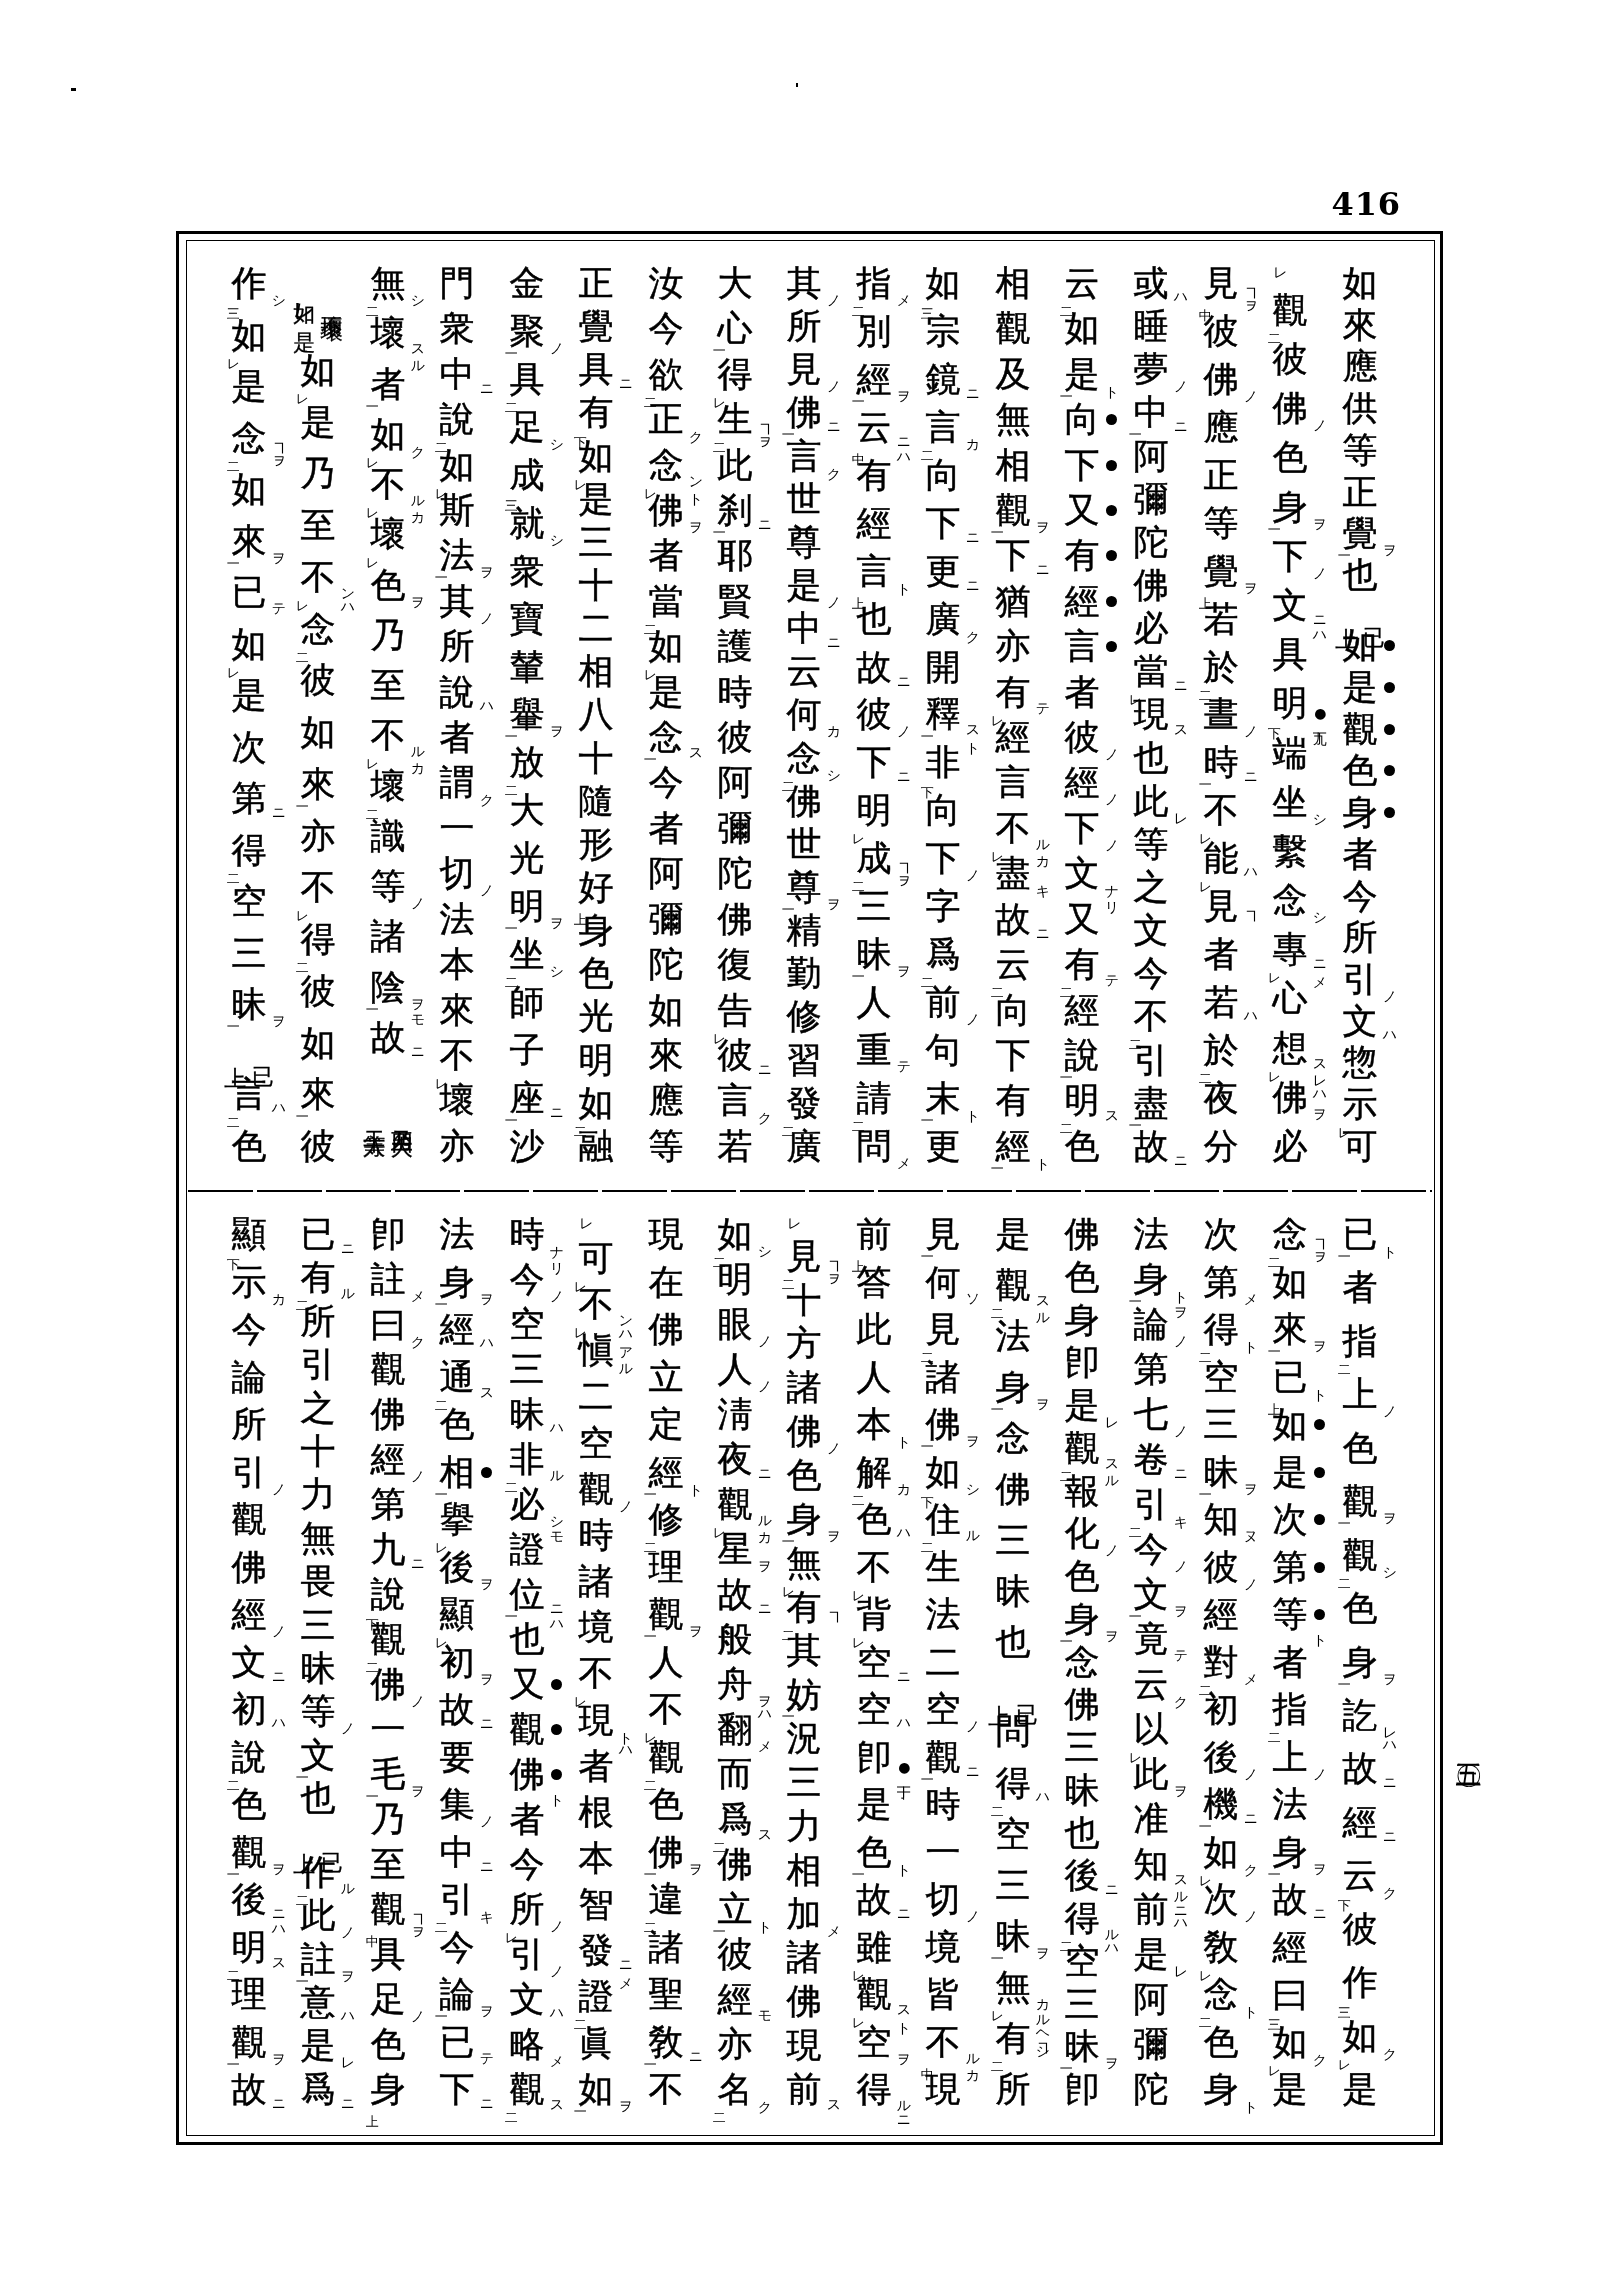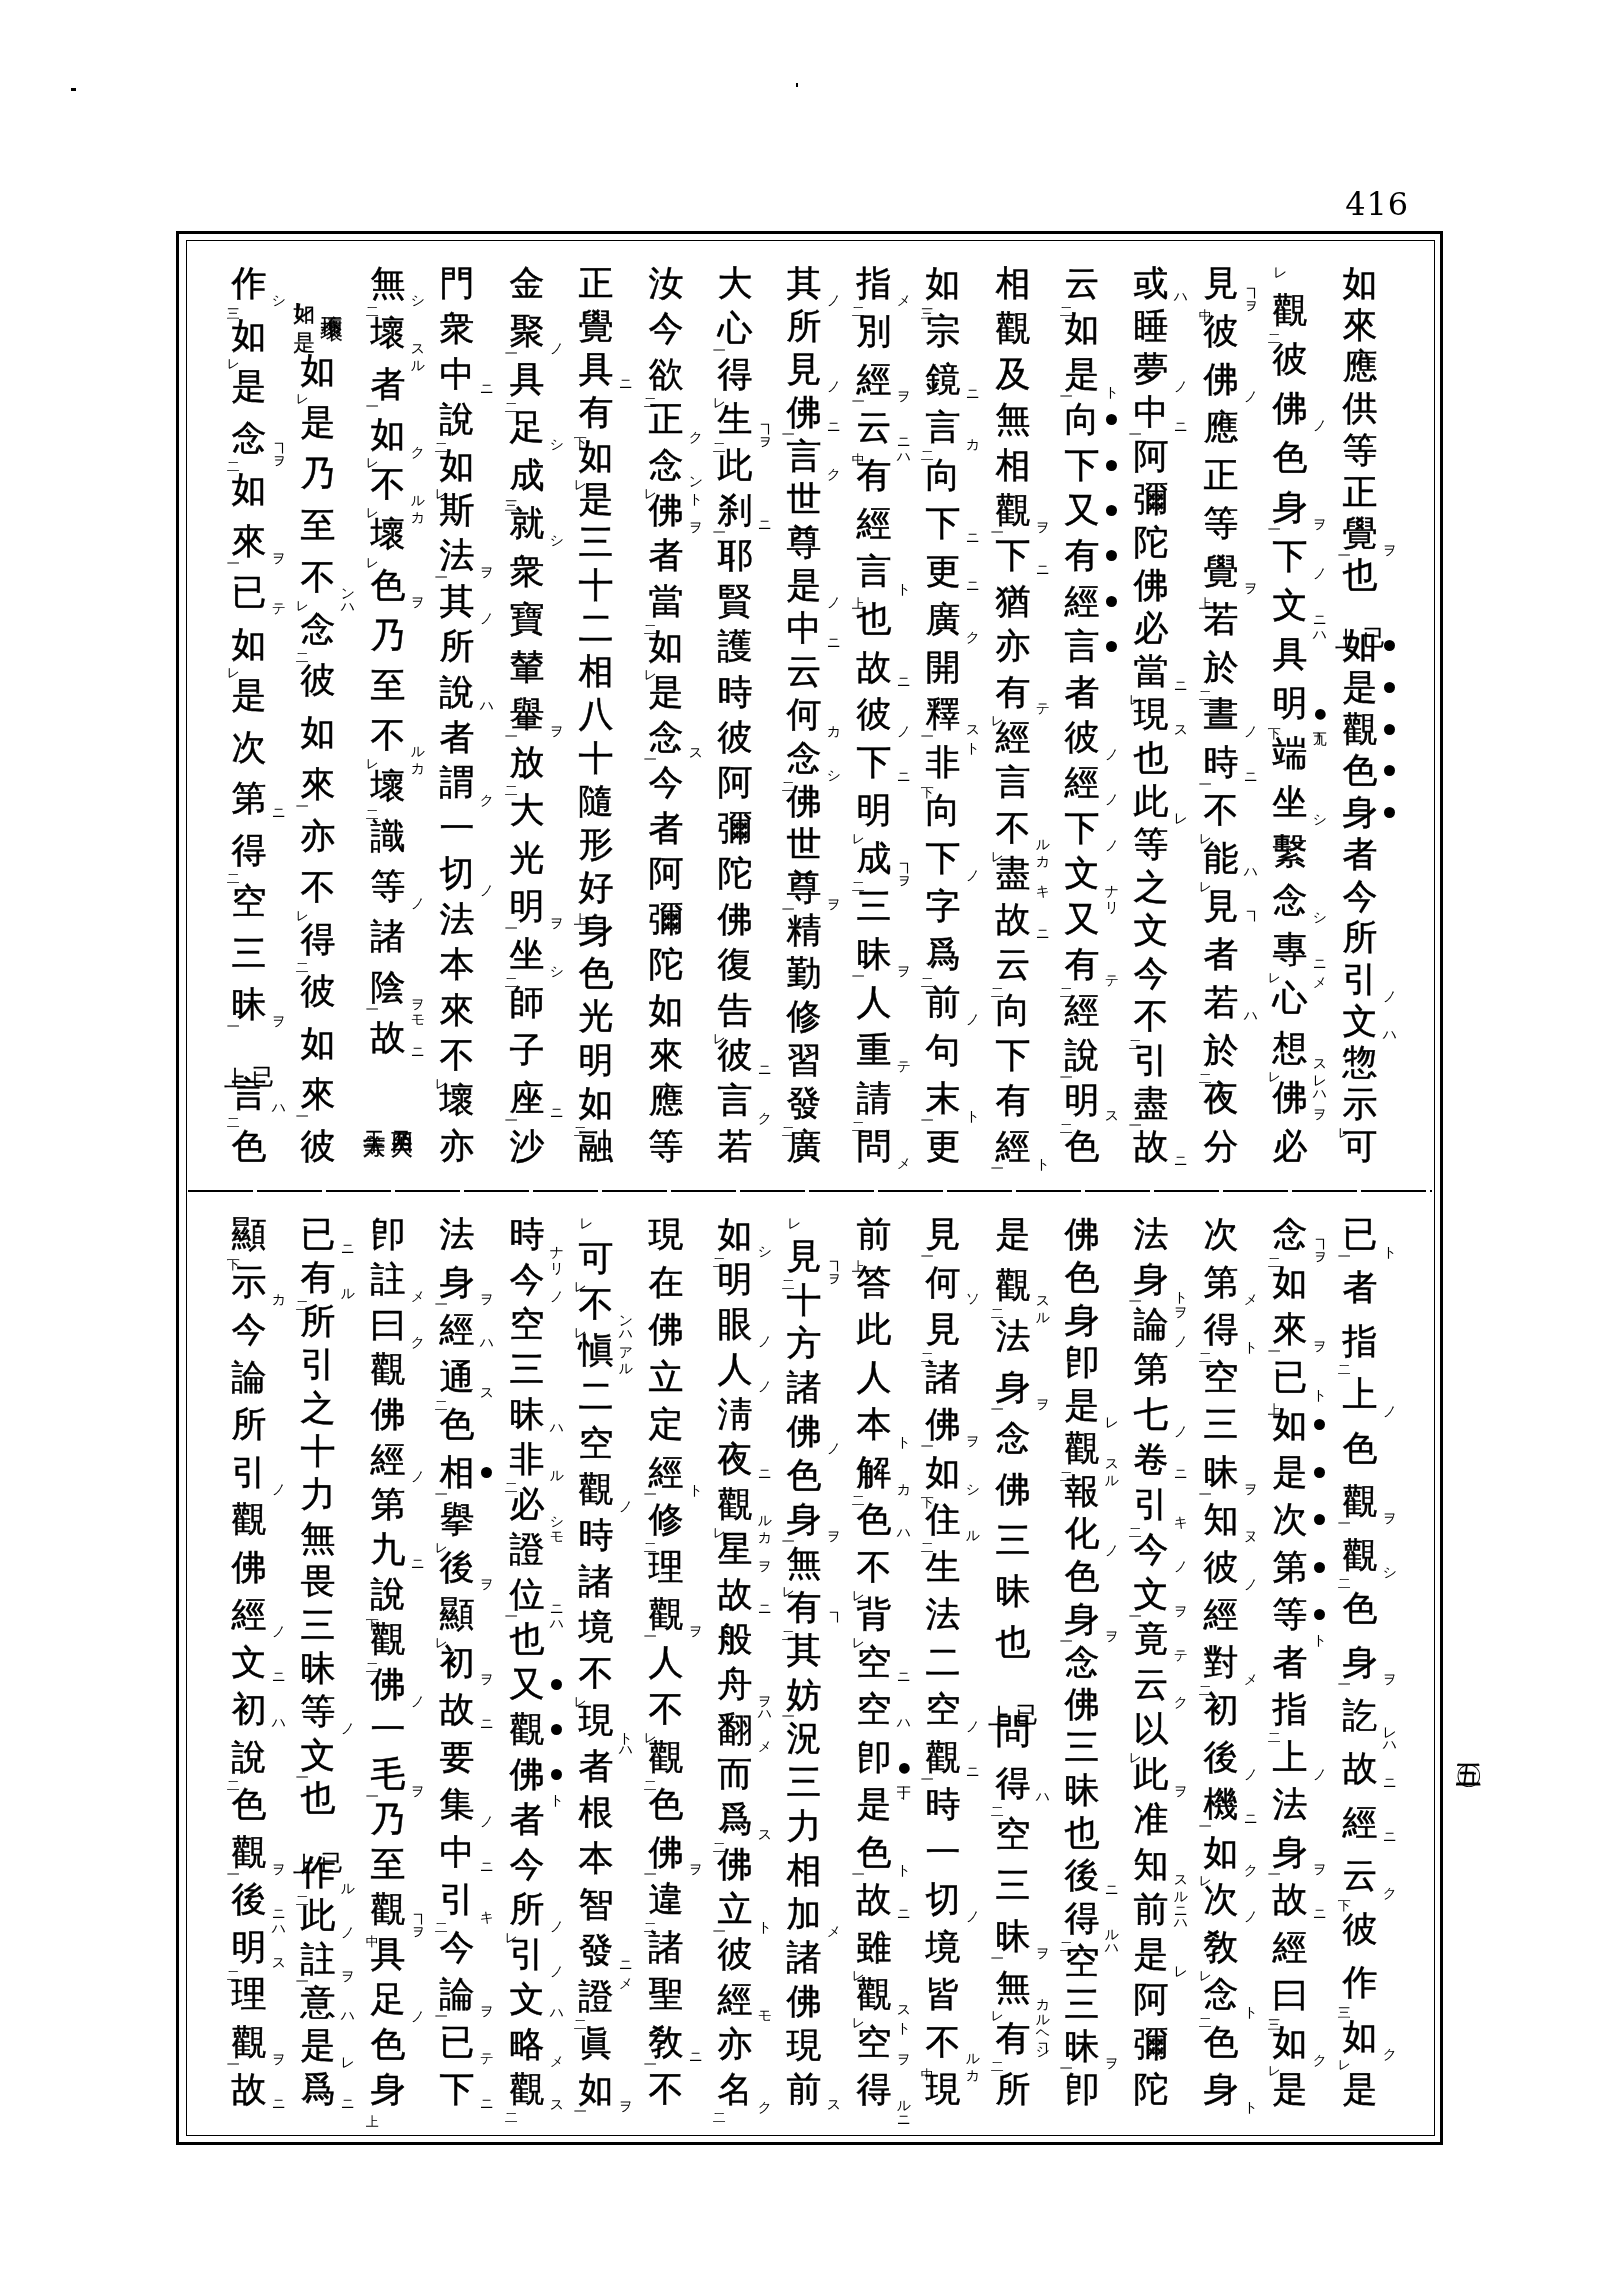--- a/index.html
+++ b/index.html
@@ -8,24 +8,24 @@
     width: 1613px;
     height: 2289px;
     background: #ffffff;
     overflow: hidden;
     color: #000;
     font-family: "DejaVu Serif", serif;
   }
   .speck { position: absolute; background: #000; }
   .page-number {
     position: absolute;
-    right: 204px;
+    right: 212px;
     top: 188px;
     font-family: "DejaVu Serif", serif;
-    font-weight: normal;
+    font-weight: bold;
     font-size: 32px;
     line-height: 32px;
     letter-spacing: 0.9px;
   }
   .side-number {
     position: absolute;
     left: 1455px;
     top: 1744px;
     writing-mode: vertical-rl;
     font-family: "DejaVu Serif", serif;

